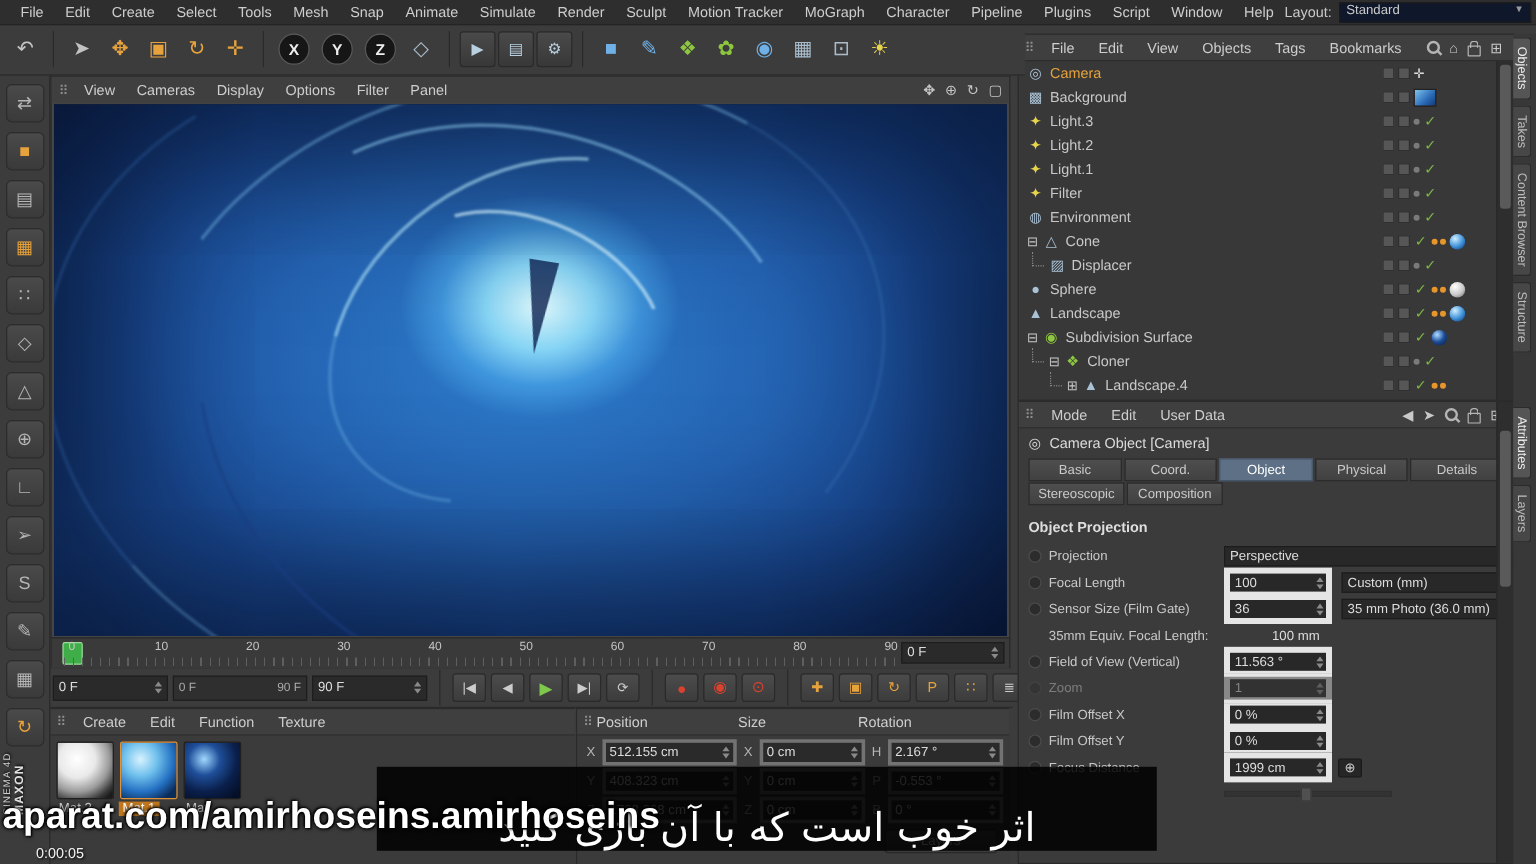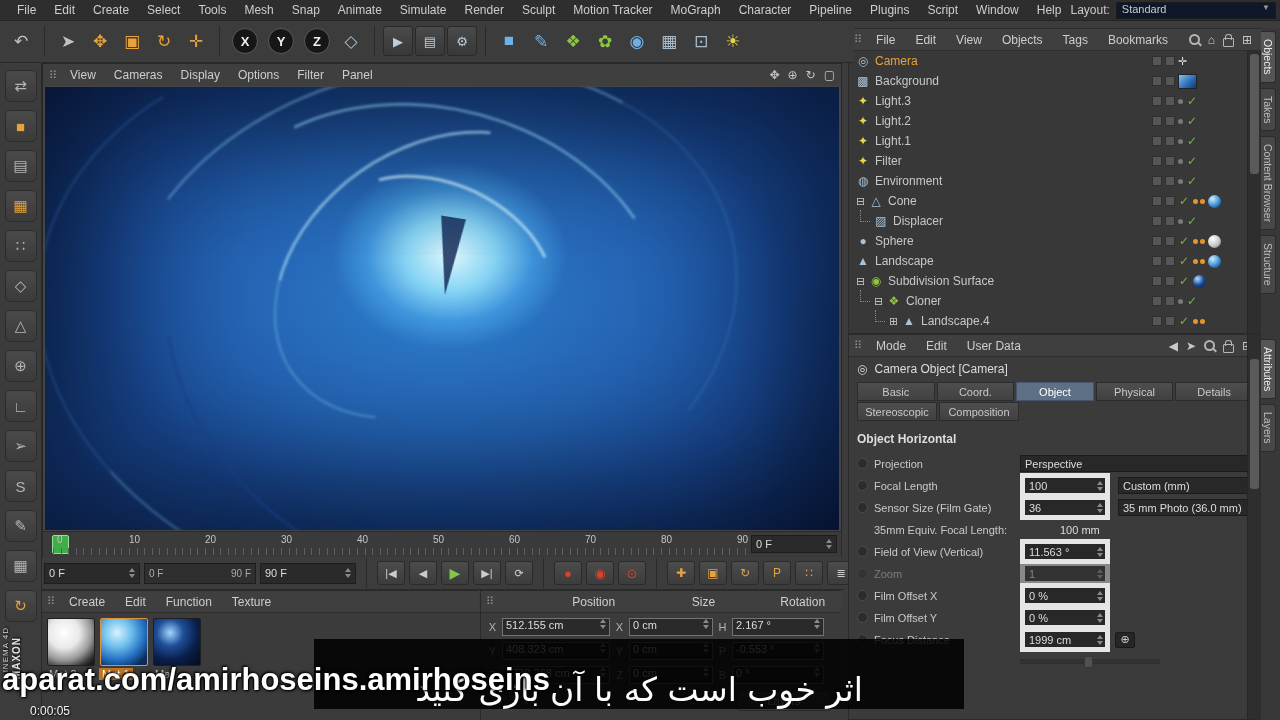--- a/index.html
+++ b/index.html
@@ -84,24 +84,24 @@
   .mat-thumb{width:46px;height:46px;margin:0 auto;border:1px solid #1f1f1f;border-radius:2px}
   .mat-thumb.sel{border:1px solid #e0923a}
   .sphere-white{background:radial-gradient(circle at 35% 30%, #ffffff 0%, #e9e9e9 35%, #9a9a9a 62%, #3a3a3a 82%, #1b1b1b 92%)}
   .sphere-blue{background:radial-gradient(circle at 35% 30%, #d8f2ff 0%, #6fc0ec 32%, #2470c2 62%, #0b2b58 86%)}
   .sphere-dark{background:radial-gradient(circle at 35% 30%, #9fd8ff 0%, #1f4f9a 30%, #0a1f4a 62%, #050f28 90%)}
   .mat-label{display:inline-block;font-size:11px;margin-top:2px;padding:0 3px;color:#cfcfcf}
   .mat-label.sel{background:#c07820;color:#fff}
   
   #coords{position:absolute;left:480px;top:590px;width:360px;bottom:0;background:#3b3b3b;border-top:1px solid #2a2a2a;border-left:1px solid #2a2a2a}
   #coords-header{height:21px;display:flex;align-items:center;background:#3f3f3f;border-bottom:1px solid #2d2d2d;font-size:12px}
-  .chead{text-align:right;color:#cfcfcf}
+  .chead{text-align:left;color:#cfcfcf}
   .crow{display:flex;align-items:center;height:21px;margin-top:3px;padding:0 5px;gap:3px}
   .caxis{width:13px;text-align:center;font-size:11px;color:#b5b5b5;flex:none}
-  .cval{height:16px;background:#2a2a2a;border:1px solid #737373;display:flex;
+  .cval{height:16px;background:#2a2a2a;border:3px solid #737373;display:flex;align-items:center;
         justify-content:space-between;padding:0 3px;font-size:11px;color:#ddd;flex:none}
   #apply-btn{position:absolute;right:10px;bottom:9px;width:92px;height:18px;background:linear-gradient(#4c4c4c,#3c3c3c);
              border:1px solid #282828;border-radius:3px;display:flex;align-items:center;justify-content:center;font-size:11px;color:#d5d5d5}
   
   #om{position:absolute;left:848px;top:28px;width:412px;height:304px;background:#383838;border:1px solid #2a2a2a}
   .panel-right-icons{margin-left:auto;display:flex;align-items:center;gap:8px;padding-right:4px}
   .search-icon{width:7px;height:7px;border:2px solid #b5b5b5;border-radius:50%;position:relative;display:inline-block}
   .search-icon::after{content:"";position:absolute;width:5px;height:2px;background:#b5b5b5;transform:rotate(45deg);right:-4px;bottom:-2px}
   .lock-icon{width:9px;height:7px;border:1px solid #b5b5b5;border-radius:1px;position:relative;display:inline-block;margin-top:5px}
   .lock-icon::before{content:"";position:absolute;top:-5px;left:1px;width:5px;height:5px;border:1px solid #b5b5b5;border-bottom:none;border-radius:3px 3px 0 0}
@@ -642,21 +642,21 @@
       <span class="atab">Basic</span>
       <span class="atab">Coord.</span>
       <span class="atab active">Object</span>
       <span class="atab">Physical</span>
       <span class="atab">Details</span>
     </div>
     <div class="tabrow">
       <span class="atab fix">Stereoscopic</span>
       <span class="atab fix">Composition</span>
     </div>
-    <div id="attr-section">Object Horizontal</div>
+    <div id="attr-section">Object Projection</div>
 
     <div class="arow">
       <span class="adot"></span>
       <span class="albl">Projection</span>
       <span class="lead"></span>
       <span class="add w232">
           <span>Perspective</span>
           <span class="dd-arrow">▼</span>
         </span>
     </div>

